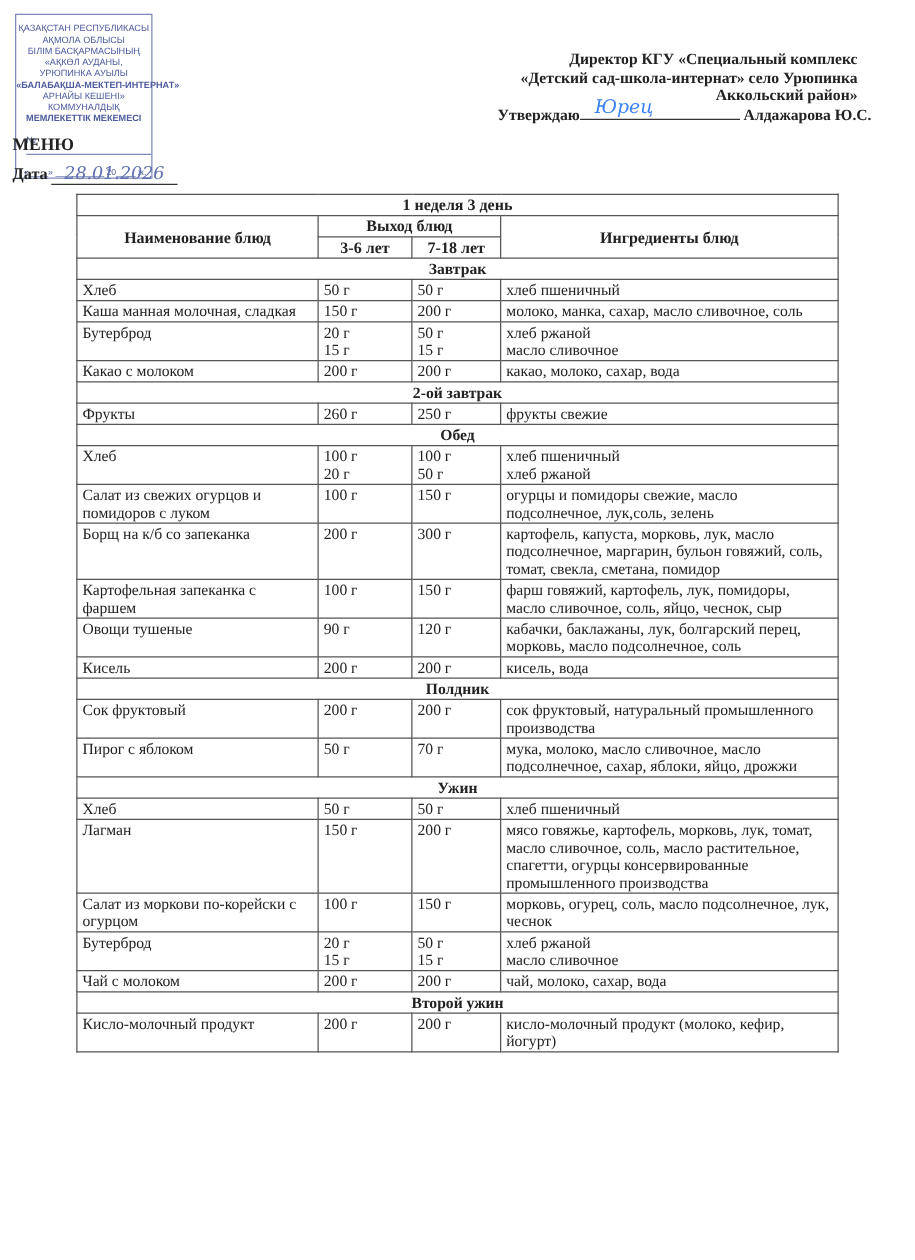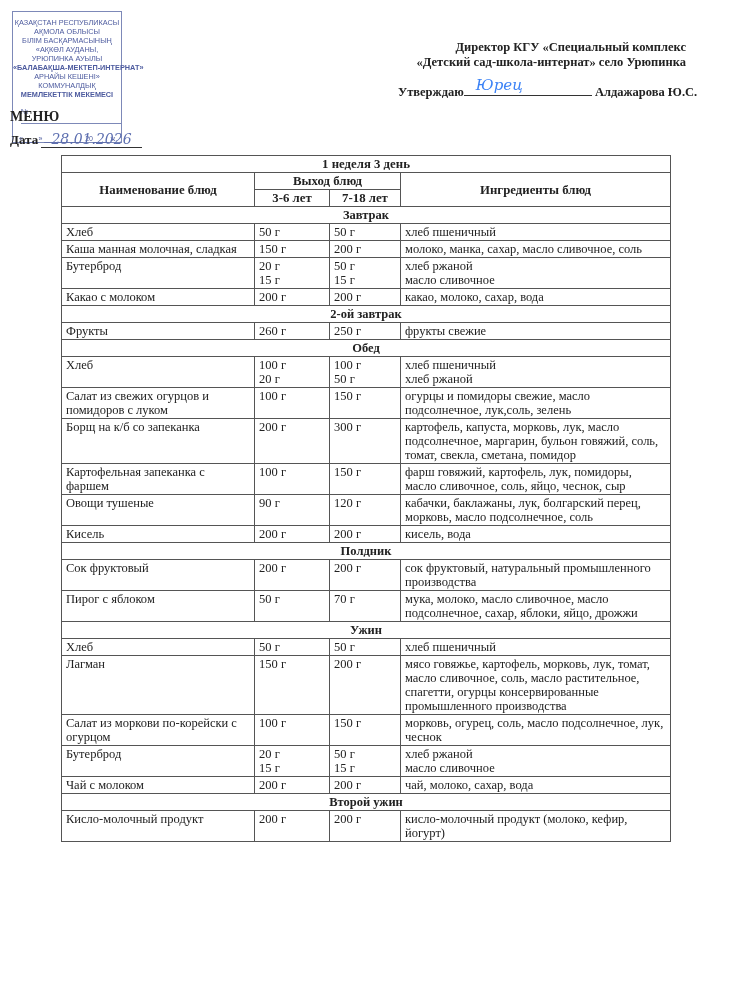--- a/index.html
+++ b/index.html
@@ -55,20 +55,21 @@
   <span class="line">АРНАЙЫ КЕШЕНІ»</span>
   <span class="line">КОММУНАЛДЫҚ</span>
   <span class="line bold">МЕМЛЕКЕТТІК МЕКЕМЕСІ</span>
   <div class="blank"><span>№</span><u></u></div>
   <div class="date-blank">«____» __________ 20____ ж.</div>
 </div>
 
 <div class="approval">
   <div>Директор КГУ «Специальный комплекс</div>
   <div>«Детский сад-школа-интернат» село Урюпинка</div>
+  <div>Аккольский район»</div>
 </div>
 <div class="approve-row">
   <span>Утверждаю</span><span class="sign-line"><span class="sign">Юрец</span></span>
   <span>Алдажарова Ю.С.</span>
 </div>
 
 <div class="title">
   <div class="menu">МЕНЮ</div>
   <div class="date-row">
     <span>Дата</span>

